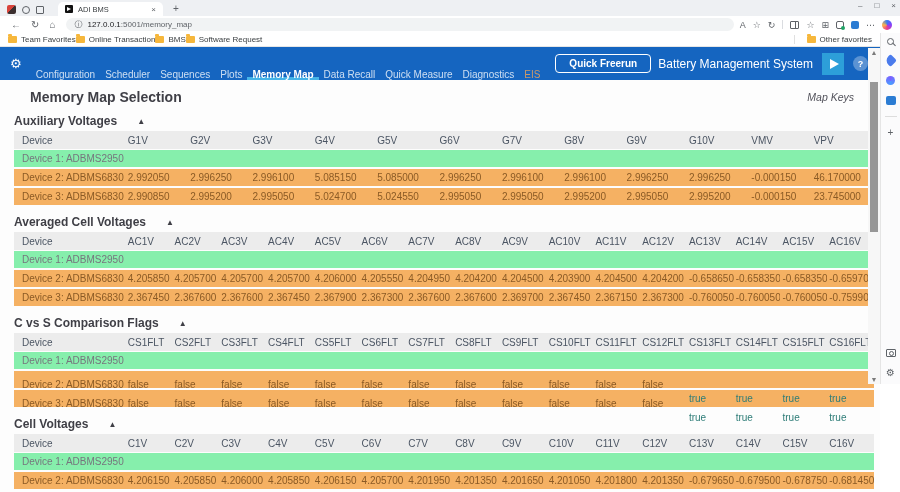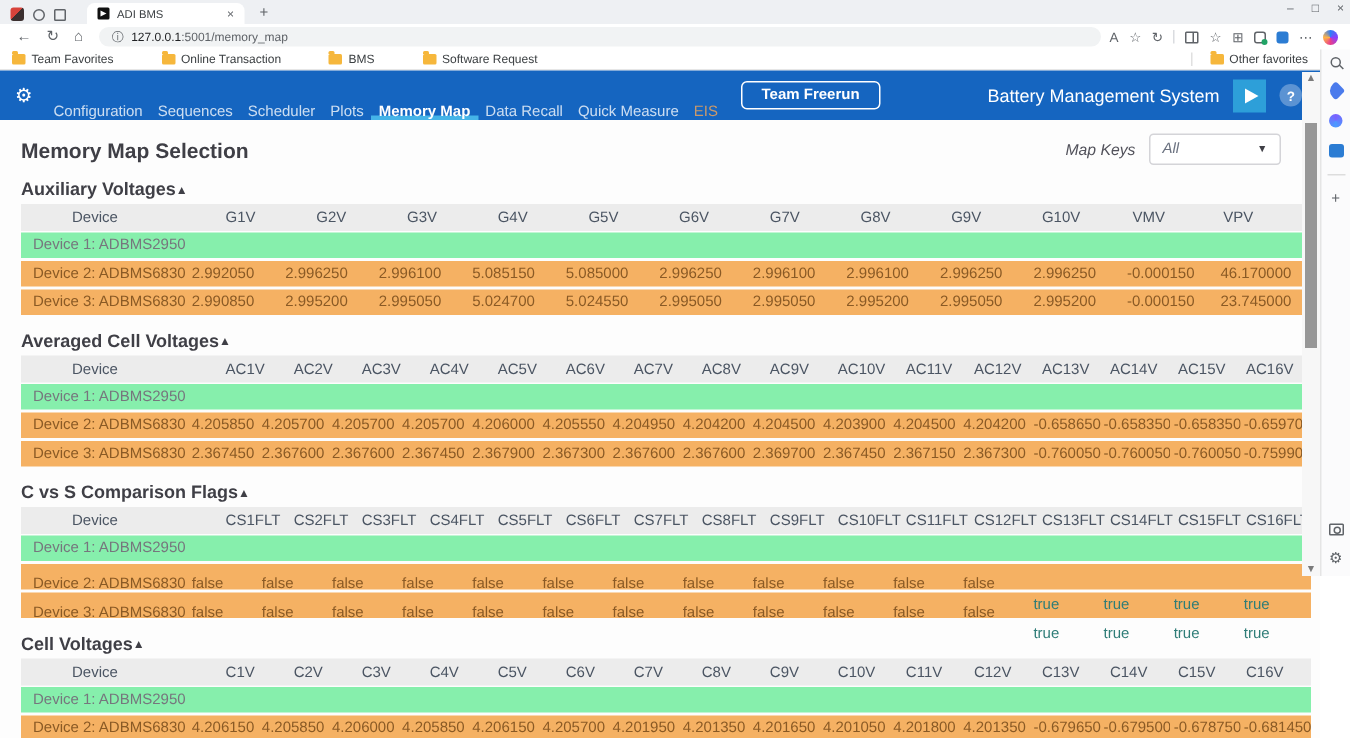--- a/index.html
+++ b/index.html
@@ -33,21 +33,21 @@
   .divline { width:1px; height:9px; background:#dadce0; }
   .split-ic { width:9px; height:8px; border:1px solid #5f6368; border-radius:1px; position:relative; }
   .split-ic::after { content:""; position:absolute; left:4px; top:0; bottom:0; width:1px; background:#5f6368; }
   .ext-ic { width:8px; height:8px; border:1px solid #5f6368; border-radius:2px; position:relative; }
   .ext-ic::after { content:""; position:absolute; right:-2px; bottom:-2px; width:4px; height:4px; border-radius:50%; background:#21a366; }
   .wsb-ic { width:8px; height:8px; border-radius:2px; background:#2b7cd3; position:relative; }
   .copilot { width:10px; height:10px; border-radius:50%; background:conic-gradient(#2f7df6,#8a3ffc,#e83e8c,#ffb347,#2f7df6); }
 
   
   .bookmarks { height:14px; background:#fff; border-bottom:1px solid #e6e6e6; display:flex; align-items:center; padding:0 8px; width:880px; }
-  .bm-left { display:flex; align-items:center; gap:32px; flex:1; }
+  .bm-left { display:flex; align-items:center; gap:0; flex:1; }
   .bookmark { display:flex; align-items:center; gap:4px; }
   .folder { width:9px; height:7px; background:#f6b73c; border-radius:1px; position:relative; flex:none; }
   .folder::before { content:""; position:absolute; top:-2px; left:0; width:4px; height:2px; background:#f6b73c; border-radius:1px 1px 0 0; }
   .bm-label { font-size:8px; color:#3c4043; white-space:nowrap; }
   .bm-right { display:flex; align-items:center; gap:4px; border-left:1px solid #e0e0e0; padding-left:12px; }
 
   
   .main-col { width:880px; }
   .navbar { height:33px; background:#1565c0; display:flex; align-items:center; padding:0 12px 0 10px; color:#fff; }
   .gear { font-size:13px; color:#fff; margin-right:9px; }
@@ -57,35 +57,35 @@
   .nav-item.disabled { color:#c9996b; }
   .stop-btn { margin-left:10px; border:1.3px solid #fff; border-radius:4px; padding:3px 13px; font-size:10px; font-weight:bold; color:#fff; background:transparent; white-space:nowrap; }
   .nav-right { margin-left:auto; display:flex; align-items:center; gap:9px; }
   .app-title { font-size:12px; color:#fff; white-space:nowrap; }
   .play-box { width:22px; height:22px; background:#2d9fd9; display:flex; align-items:center; justify-content:center; }
   .play-tri { width:0; height:0; border-left:9px solid #fff; border-top:5.5px solid transparent; border-bottom:5.5px solid transparent; margin-left:2px; }
   .help-circle { width:15px; height:15px; border-radius:50%; background:rgba(255,255,255,0.3); color:#fff; font-size:9px; font-weight:bold; display:flex; align-items:center; justify-content:center; }
 
   
   .content { width:880px; background:#fdfdfd; padding-bottom:4px; }
-  .page-header { display:flex; align-items:center; justify-content:space-between; padding:9px 26px 6px 14px; }
+  .page-header { display:flex; align-items:center; justify-content:space-between; padding:9px 26px 6px 14px;margin-left:16px; }
   .page-title { font-size:14px; font-weight:bold; color:#3f3f46; }
   .mapkeys { display:flex; align-items:center; gap:9px;font-style:italic; }
   .mk-label { font-size:10.5px; color:#52525b; }
   .mk-select { width:88px; height:21px; background:#fff; border:1px solid #d4d4d8; border-radius:3px; display:flex; align-items:center; justify-content:space-between; padding:0 8px; }
   .mk-value { font-size:10px; color:#6b7280; }
   .mk-caret { font-size:7px; color:#3f3f46; }
 
   .section { margin:0 6px 7px 0; }
-  .section-head { display:flex; align-items:center; gap:0; padding:4px 0 4px 14px; height:20px; }
+  .section-head { display:flex; align-items:center; gap:20px; padding:4px 0 4px 14px; height:20px; }
   .section-title { font-size:12px; font-weight:bold; color:#3f3f46; }
   .collapse { font-size:8px; color:#3f3f46; }
   .tbl { margin-left:14px; }
   .trow { display:grid; align-items:center; height:17px; font-size:10px; }
-  .trow.thead { background:#ececec; color:#4b5563; height:18px;padding-left:26px; }
+  .trow.thead { background:#ececec; color:#4b5563; height:18px; }
   .trow.muted { background:#86efac; color:#76767d; margin-top:1px; }
   .trow.hl { background:#f5b163; color:#8a5a25; margin-top:2px; }
   .cell { padding-left:2px; overflow:hidden; white-space:nowrap; }
   .cell.device { padding-left:8px; }
   .cell.true-val { color:#2f7d78;margin-top:27px; }
 
   
   .v-scroll { position:absolute; top:48px; bottom:0; right:20px; width:12px; background:#f7f7f7; }
   .v-thumb { position:absolute; top:34px; left:2px; width:8px; height:150px; background:#979797; }
   .v-arrow { position:absolute; left:0; width:12px; text-align:center; font-size:7px; color:#7a7a7a; }
@@ -178,47 +178,44 @@
       <span class="bm-label">Other favorites</span>
     </div>
   </div>
 
   <div class="main-col">
 
     <div class="navbar">
       <span class="gear">⚙</span>
       <div class="nav-items" id="nav-items">
           <div class="nav-item">Configuration</div>
+          <div class="nav-item">Scheduler</div>
           <div class="nav-item">Sequences</div>
-          <div class="nav-item">Scheduler</div>
           <div class="nav-item">Plots</div>
           <div class="nav-item active">Memory Map</div>
           <div class="nav-item">Data Recall</div>
           <div class="nav-item">Quick Measure</div>
+          <div class="nav-item">Diagnostics</div>
           <div class="nav-item disabled">EIS</div>
         </div>
-      <button class="stop-btn">Team Freerun</button>
+      <button class="stop-btn">Quick Freerun</button>
       <div class="nav-right">
         <span class="app-title">Battery Management System</span>
         <span class="play-box">
             <span class="play-tri"></span>
           </span>
         <span class="help-circle">?</span>
       </div>
     </div>
 
     <div class="content">
       <div class="page-header">
         <div class="page-title">Memory Map Selection</div>
         <div class="mapkeys">
           <span class="mk-label">Map Keys</span>
-          <div class="mk-select">
-            <span class="mk-value">All</span>
-            <span class="mk-caret">▼</span>
-          </div>
         </div>
       </div>
       <div id="sections">
           <div class="section">
             <div class="section-head">
               <span class="section-title">Auxiliary Voltages</span>
               <span class="collapse">▲</span>
             </div>
             <div class="tbl">
               <div class="trow thead" style="grid-template-columns: 13% repeat(12, 1fr);">

